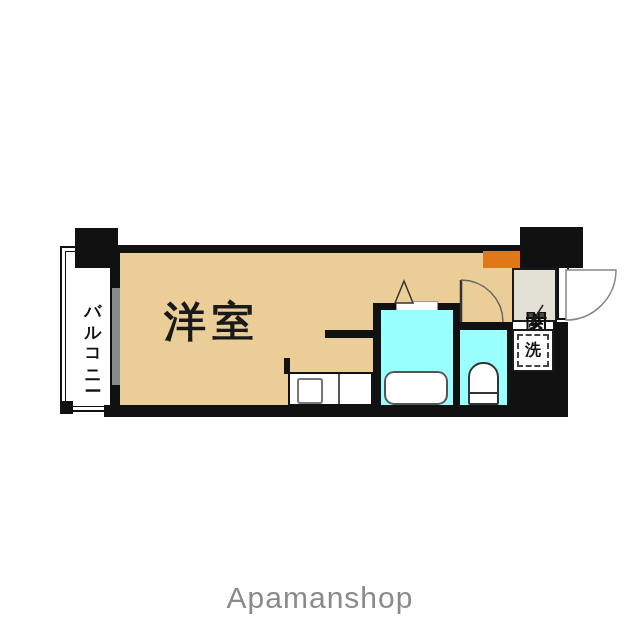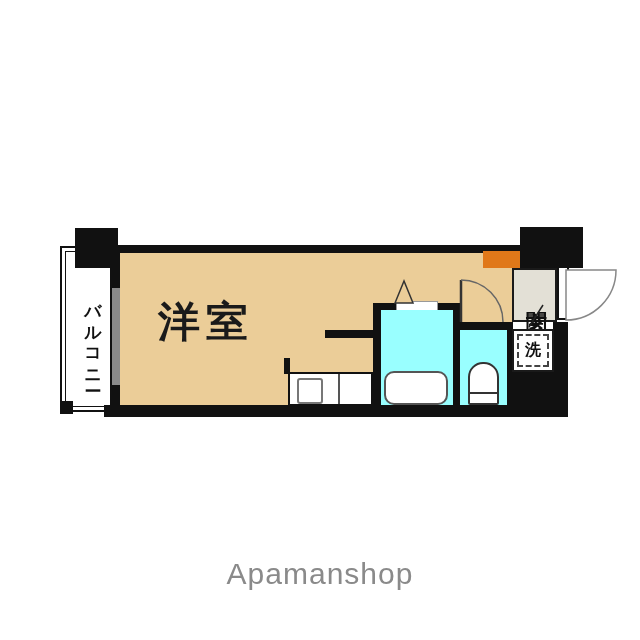--- a/index.html
+++ b/index.html
@@ -35,21 +35,21 @@
   .toilet{background:#fff;border:2px solid #333;border-radius:15px 15px 2px 2px;}
   .toilet-seam{position:absolute;left:-1px;right:-1px;bottom:9px;border-top:2px solid #333;}
   .laundry-box{background:#fff;border:2px solid #1a1a1a;}
   .laundry-dash{position:absolute;inset:3px;border:2px dashed #444;
     display:flex;align-items:center;justify-content:center;}
   .door-gap{background:#ffffff;}
   .window-glass{background:#8a8a8a;}
   .door-leaf-entrance{background:#fff;border:2px solid #111;}
   
   .brand{width:640px;text-align:center;color:#8A8A8A;font-size:30px;
-    font-weight:400;letter-spacing:1px;}
+    font-weight:400;letter-spacing:1px;margin-top:24px;}
   svg.overlay{position:absolute;left:0;top:0;pointer-events:none;}
 </style>
 </head>
 <body>
 
 <div class="abs" style="left:0;top:0;width:640px;height:640px;">
 
   <div class="abs floor-tan" style="left:118px;top:253px;width:394px;height:152px;"></div>
 
   <div class="abs balcony" style="left:60px;top:246px;width:52px;height:166px;">
@@ -95,21 +95,21 @@
   <div class="abs entrance-label" style="left:524px;top:271px;width:26px;height:49px;">玄関</div>
 
   <div class="abs laundry-box" style="left:512px;top:329px;width:42px;height:43px;">
     <div class="laundry-dash">
       <span class="laundry-label">洗</span>
     </div>
   </div>
 
   <div class="abs door-leaf-entrance" style="left:557px;top:266px;width:12px;height:54px;"></div>
 
-  <div class="abs room-label" style="left:158px;top:294px;font-family:Liberation Mono, monospace;">洋室</div>
+  <div class="abs room-label" style="left:164px;top:294px;font-family:Liberation Mono, monospace;">洋室</div>
 
   <svg class="overlay" width="640" height="640" viewBox="0 0 640 640">
 
     <path d="M 566 270 L 616 270 A 50 50 0 0 1 566 320 Z" fill="#ffffff" stroke="#888888" stroke-width="1.5"></path>
 
     <line x1="461" y1="280" x2="461" y2="322" stroke="#333333" stroke-width="2.5"></line>
     <path d="M 461 280 A 42 42 0 0 1 503 322" fill="none" stroke="#666666" stroke-width="1.5"></path>
 
     <path d="M 404 281 L 395 303 L 413 303 Z" fill="#EBCD98" stroke="#333333" stroke-width="1.5"></path>
 

